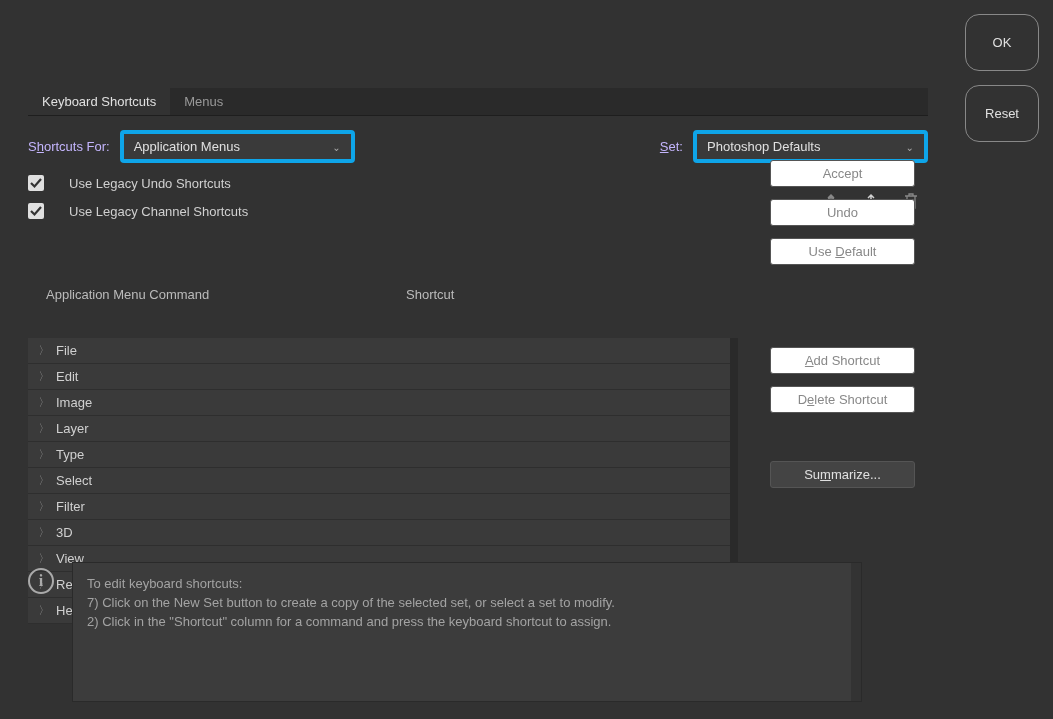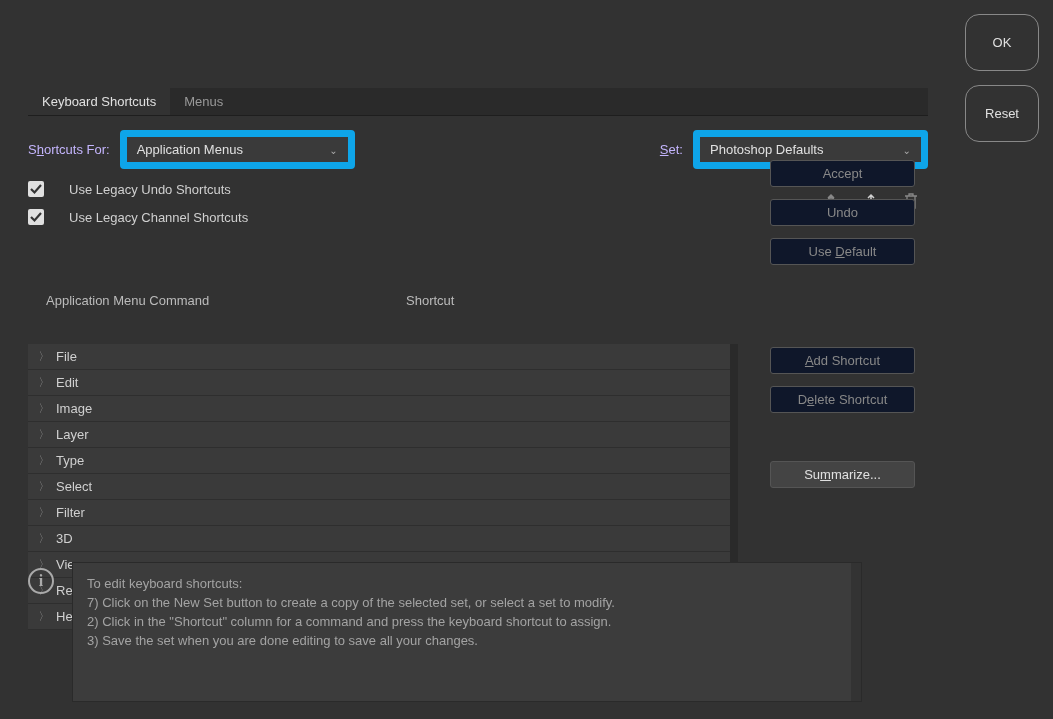--- a/index.html
+++ b/index.html
@@ -37,21 +37,21 @@
 .controls-row {
   display: flex;
   align-items: center;
   margin-top: 14px;
   gap: 10px;
 }
 .label { color: #c4b5fd; }
 .underline { text-decoration: underline; }
 .select {
   background: #3a3a3a;
-  border: 7px solid #0ea5e9;
+  border: 4px solid #0ea5e9;
   border-radius: 4px;
   color: #e0e0e0;
   padding: 5px 28px 5px 10px;
   position: relative;
   cursor: pointer;
   display: inline-flex;
   align-items: center;
 }
 .select .chev {
   position: absolute;
@@ -142,21 +142,21 @@
 .btn {
   background: #444;
   border: 1px solid #555;
   border-radius: 3px;
   color: #ccc;
   text-align: center;
   padding: 5px 0;
   cursor: pointer;
   font-size: 13px;
 }
-.btn.dim { color: #888; background:#0f172a;}
+.btn.dim { color: #888; background:#ffffff;}
 .gap-lg { margin-top: 70px; }
 .gap-md { margin-top: 60px; }
 .info-box {
   position: absolute;
   left: 28px;
   top: 562px;
   width: 870px;
   display: flex;
   gap: 18px;
 }
@@ -334,20 +334,19 @@
   <div class="btn dim"><span>D</span><span class="underline">e</span><span>lete Shortcut</span></div>
   <div class="btn gap-md" style="color:#e0e0e0;margin-top:36px;"><span>Su</span><span class="underline">m</span><span>marize...</span></div>
 </div>
 
 <div class="info-box">
   <div class="info-icon">i</div>
   <div class="info-text">
     <div>To edit keyboard shortcuts:</div>
     <div>7) Click on the New Set button to create a copy of the selected set, or select a set to modify.</div>
     <div>2) Click in the "Shortcut" column for a command and press the keyboard shortcut to assign.</div>
-    <div>3) Save the set when you are done editing to save all your changes.</div>
   </div>
 </div>
 
 <div class="right-buttons">
   <div class="pill">OK</div>
   <div class="pill">Reset</div>
 </div>
 
 </body></html>

